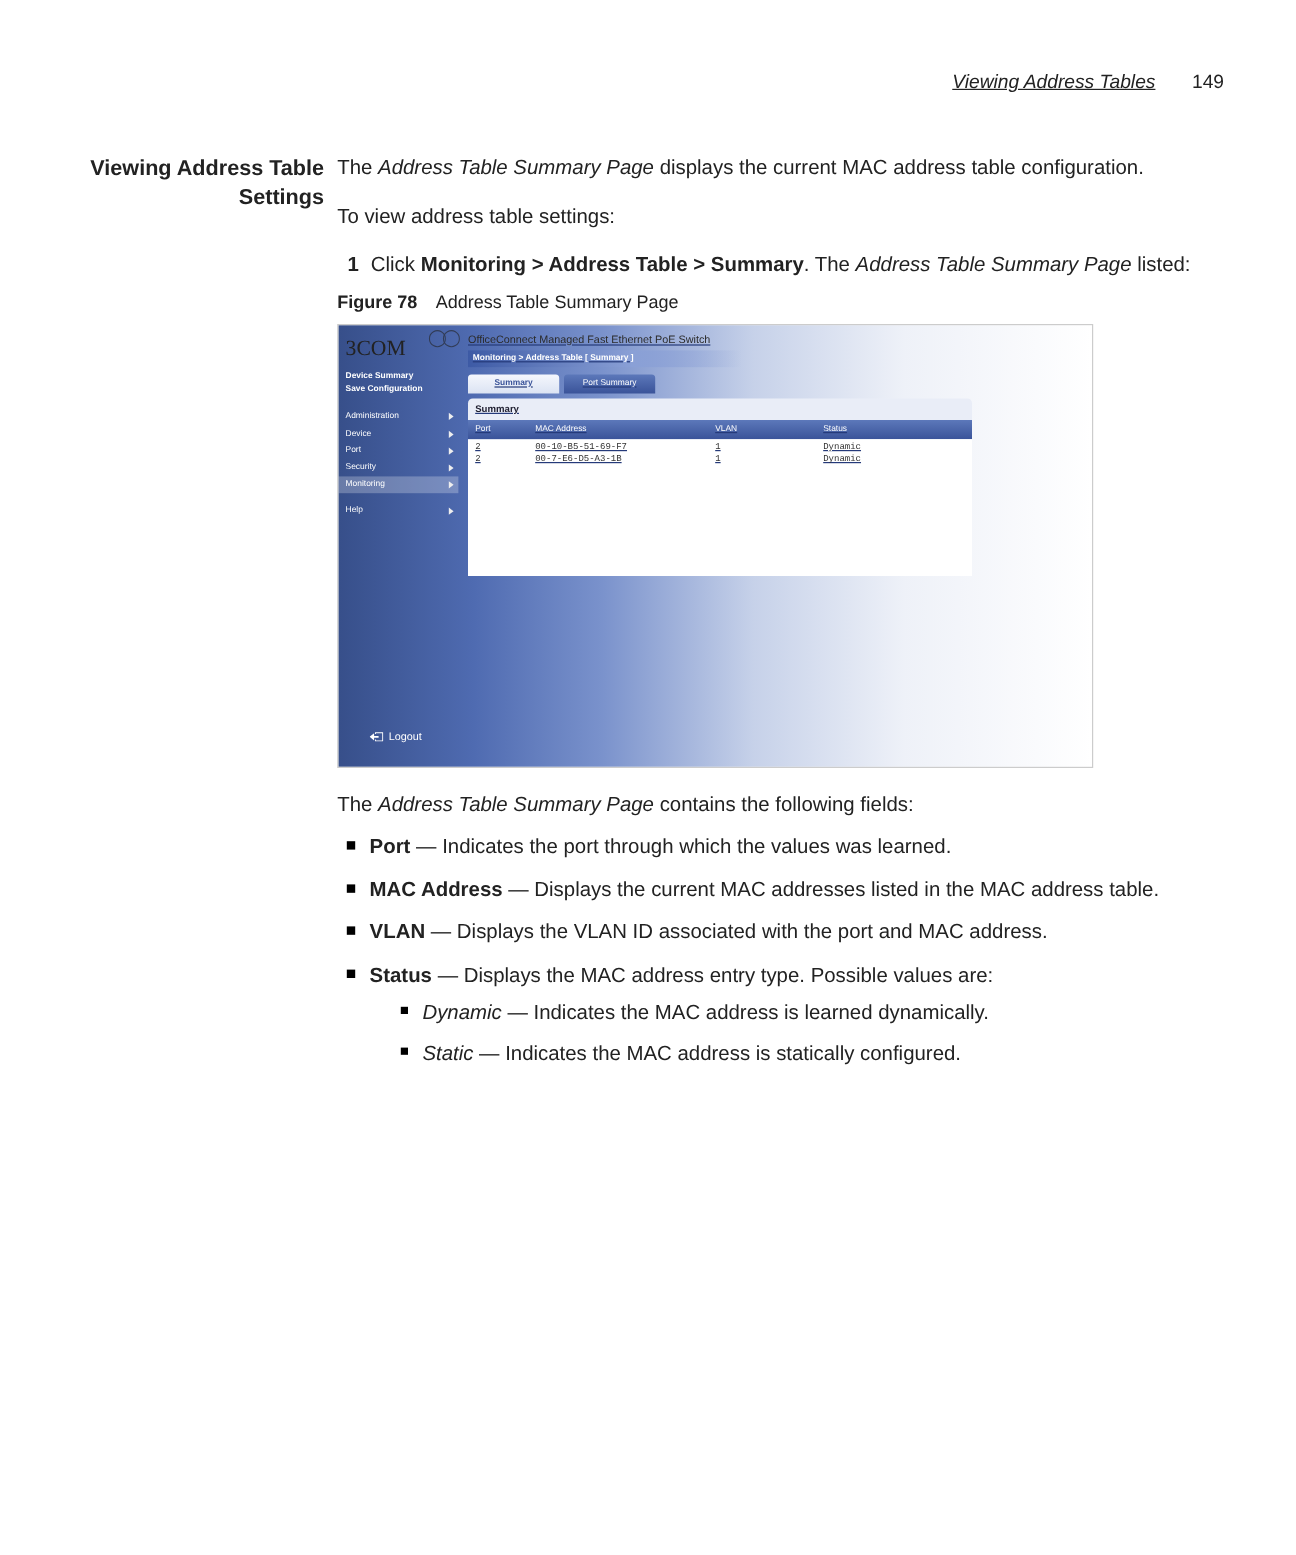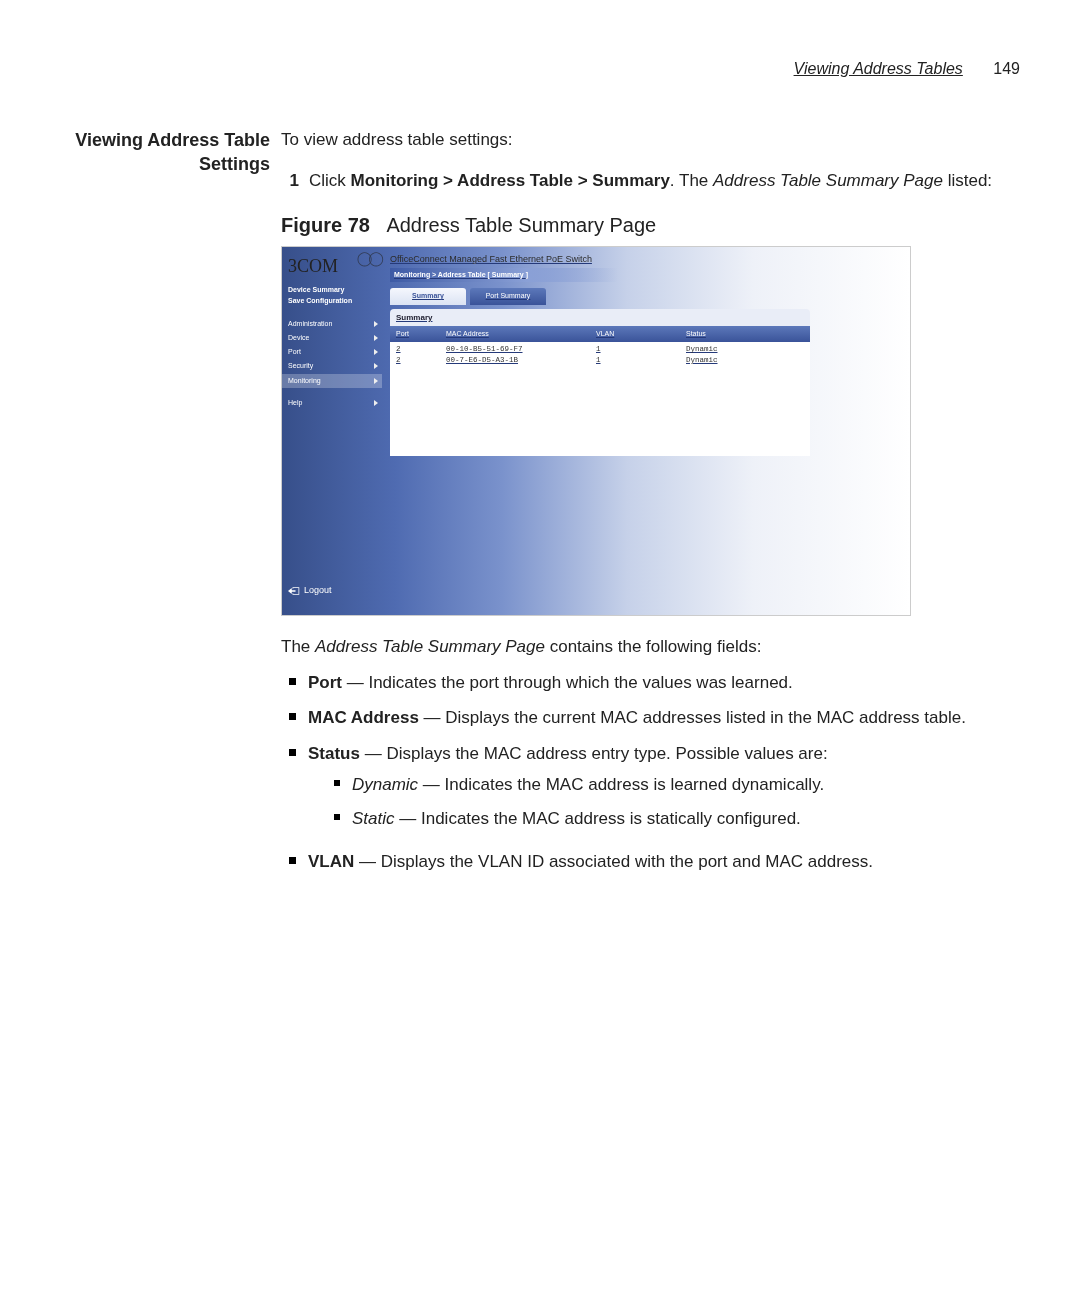--- a/index.html
+++ b/index.html
@@ -38,22 +38,22 @@
     display: flex;
     gap: 10px;
     margin-bottom: 8px;
   }
   .step-num { font-weight: bold; width: 18px; text-align: right; }
   .step-text { flex: 1; }
   .step-text .bold { font-weight: bold; }
   .step-text .ital { font-style: italic; }
 
   .figure-caption {
-    font-size: 20px;
-    margin: 18px 0 6px 0;
+    font-size: 15px;
+    margin: 8px 0 6px 0;
   }
   .figure-caption .fignum { font-weight: bold; margin-right: 12px; }
 
   
   .screenshot {
     width: 630px;
     height: 370px;
     display: flex;
     font-size: 9px;
     color: #fff;
@@ -96,21 +96,21 @@
   .ss-menu-item.active { background: rgba(255,255,255,0.25); }
   .ss-menu .chev {
     width: 0; height: 0;
     border-top: 3px solid transparent;
     border-bottom: 3px solid transparent;
     border-left: 4px solid #eee;
   }
   .ss-menu-sep { height: 8px; }
   .ss-logout {
     margin-top: auto;
-    padding: 0 0 12px 6px;
+    padding: 0 0 12px 26px;
     font-size: 9px;
     display: flex;
     align-items: center;
     gap: 4px;
   }
   .ss-logout svg { width: 12px; height: 10px; }
 
   .ss-main {
     flex: 1;
     padding: 6px 8px;
@@ -190,20 +190,23 @@
 
   <div class="running-header">
     <span class="title">Viewing Address Tables</span>
     <span class="num">149</span>
   </div>
 
   <div class="two-col">
     <div class="side-heading">Viewing Address Table Settings</div>
 
     <div class="body-col">
+      <p>
+        <span>The </span><span style="font-style:italic">Address Table Summary Page</span><span> displays the current MAC address table configuration.</span>
+      </p>
       <p>To view address table settings:</p>
 
       <div class="step">
         <div class="step-num">1</div>
         <div class="step-text">
           <span>Click </span><span class="bold">Monitoring &gt; Address Table &gt; Summary</span><span>. The </span><span class="ital">Address Table Summary Page</span><span> listed:</span>
         </div>
       </div>
 
       <div class="figure-caption">
@@ -299,39 +302,39 @@
         </p>
 
         <ul class="bullet-list">
           <li>
             <span class="sq-bullet"></span>
             <div><b>Port</b><span> — Indicates the port through which the values was learned.</span></div>
           </li>
           <li>
             <span class="sq-bullet"></span>
             <div><b>MAC Address</b><span> — Displays the current MAC addresses listed in the MAC address table.</span></div>
+          </li>
+          <li>
+            <span class="sq-bullet"></span>
+            <div><b>VLAN</b><span> — Displays the VLAN ID associated with the port and MAC address.</span></div>
           </li>
           <li>
             <span class="sq-bullet"></span>
             <div>
               <b>Status</b><span> — Displays the MAC address entry type. Possible values are:</span>
               <ul class="sub-list">
                 <li>
                   <span class="sub-bullet"></span>
                   <div><i>Dynamic</i><span> — Indicates the MAC address is learned dynamically.</span></div>
                 </li>
                 <li>
                   <span class="sub-bullet"></span>
                   <div><i>Static</i><span> — Indicates the MAC address is statically configured.</span></div>
                 </li>
               </ul>
             </div>
           </li>
-          <li>
-            <span class="sq-bullet"></span>
-            <div><b>VLAN</b><span> — Displays the VLAN ID associated with the port and MAC address.</span></div>
-          </li>
         </ul>
       </div>
 
     </div>
   </div>
 </div>
 
 </body></html>

